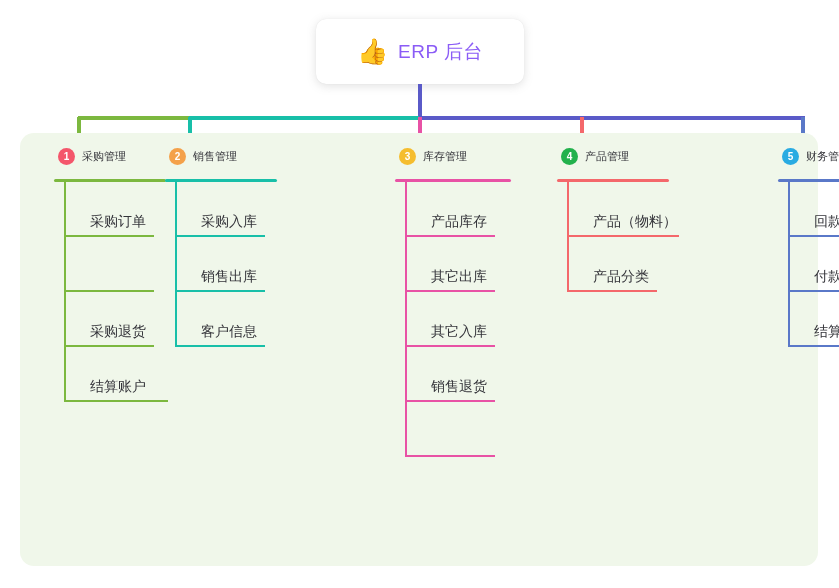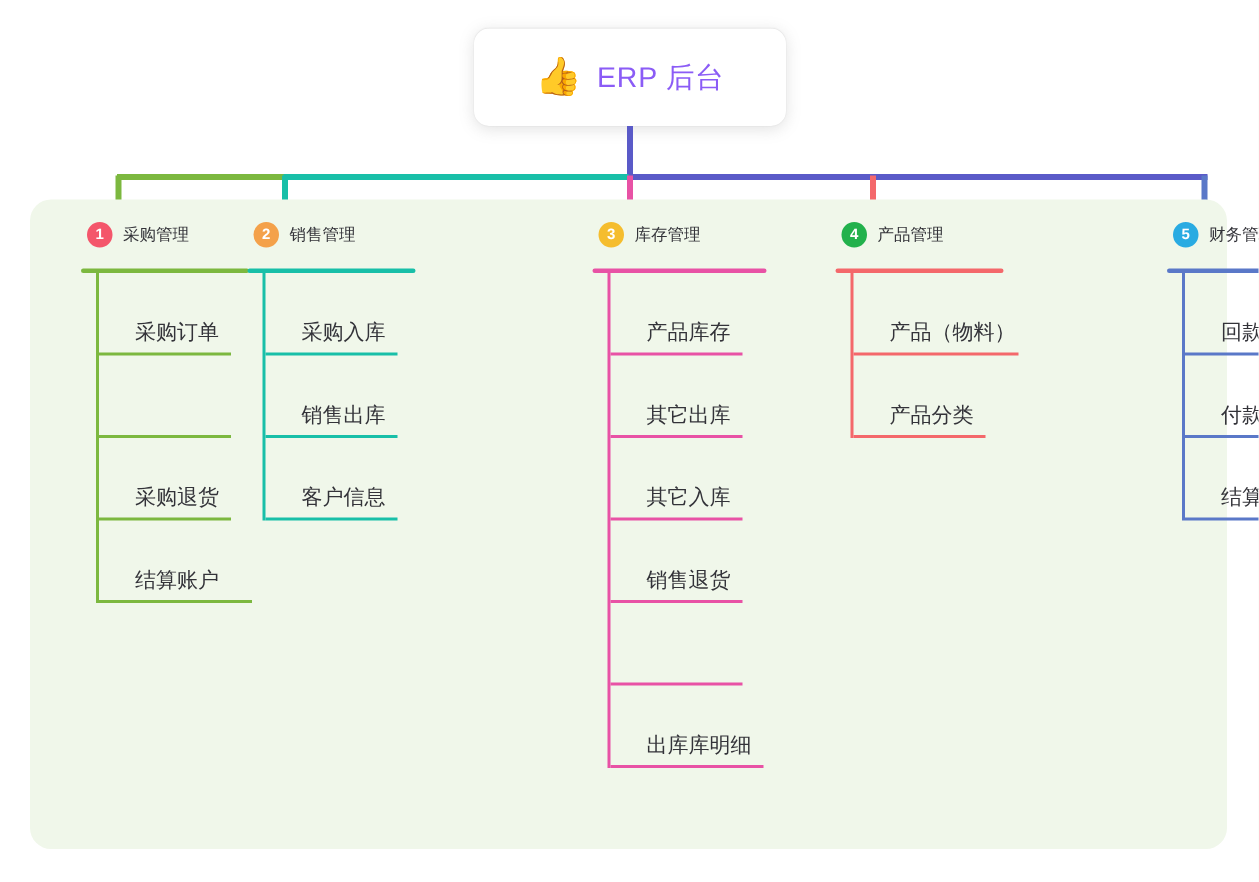--- a/index.html
+++ b/index.html
@@ -239,24 +239,20 @@
             <span class="child-label">其它入库</span>
             <div class="child-rule" style="background: rgb(232, 82, 165); width: 88px;"></div>
           </div>
           <div class="child">
             <span class="child-label">销售退货</span>
             <div class="child-rule" style="background: rgb(232, 82, 165); width: 88px;"></div>
           </div>
           <div class="child">
             <div class="child-rule" style="background: rgb(232, 82, 165); width: 88px;"></div>
           </div>
-          <div class="child">
-            <span class="child-label">出库库明细</span>
-            <div class="child-rule" style="background: rgb(232, 82, 165); width: 102px;"></div>
-          </div>
         </div>
       </div>
       <div class="column" style="left: 525px;">
         <div class="col-header">
           <span class="badge" style="background: rgb(34, 177, 76);">4</span>
           <span class="col-title">产品管理</span>
         </div>
         <div class="col-rule" style="background: rgb(244, 104, 107); width: 112px;"></div>
         <div class="children">
           <div class="child-spine" style="background: rgb(244, 104, 107);"></div>

